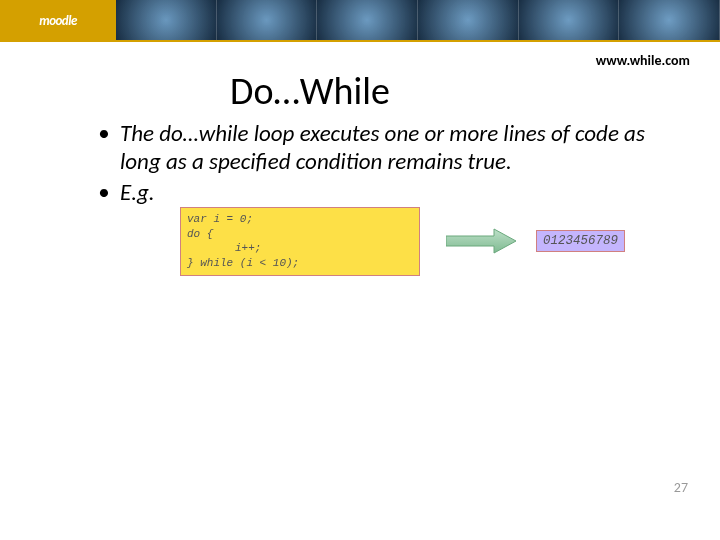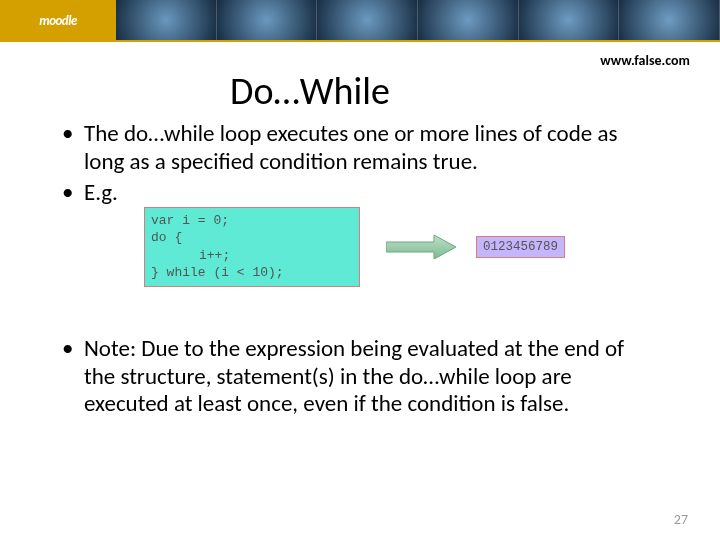--- a/index.html
+++ b/index.html
@@ -55,21 +55,22 @@
   .title {
     text-align: center;
     font-size: 38px;
     color: #000;
     margin-top: 26px;
     margin-bottom: 6px;
     font-weight: normal;
     margin-left: -100px;
   }
   .content {
-    padding: 0 60px 0 84px;
+    padding: 0 60px 0 120px;
+    font-style: italic;
   }
   .bullet {
     position: relative;
     font-size: 23px;
     line-height: 1.2;
     color: #000;
     margin-bottom: 4px;
   }
   .bullet::before {
     content: "•";
@@ -80,44 +81,44 @@
   .example-row {
     display: flex;
     align-items: center;
     margin-top: -4px;
     margin-left: 60px;
   }
   .code-box {
     border: 1px solid #d08080;
     padding: 4px 6px;
     font-family: "Courier New", monospace;
-    font-size: 13px;
+    font-size: 11px;
     line-height: 1.35;
     color: #555;
-    background: #5eead4;
-    width: 216px;
+    background: #fde047;
+    width: 240px;
   }
   .arrow-wrap {
     margin: 0 20px 0 26px;
     display: flex;
     align-items: center;
   }
   .arrow-wrap svg { display: block; }
   .output-box {
     border: 1px solid #d08080;
     padding: 3px 6px;
     font-family: "Courier New", monospace;
     font-size: 12.5px;
     color: #555;
     background: #c4b5fd;
   }
   .note-block { margin-top: 48px; }
   .page-num {
     position: absolute;
-    bottom: 12px;
+    bottom: 44px;
     right: 32px;
     font-size: 14px;
     color: #999;
   }
 </style>
 </head>
 <body>
 
 <div class="banner">
   <div class="banner-logo">
@@ -126,21 +127,21 @@
   <div class="banner-imgs">
     <div></div>
       <div></div>
       <div></div>
       <div></div>
       <div></div>
       <div></div>
   </div>
 </div>
 
-<div class="url">www.false.com</div>
+<div class="url">www.while.com</div>
 
 <h1 class="title">Do…While</h1>
 
 <div class="content">
 
   <div class="bullet">The do…while loop executes one or more lines of code as long as a specified condition remains true.</div>
 
   <div class="bullet" style="display:inline-block;">
     <span>E.g.</span>
   </div>
@@ -159,17 +160,16 @@
             <stop offset="0%" stop-color="#bde0c8"></stop>
             <stop offset="100%" stop-color="#7fba91"></stop>
           </linearGradient>
         </defs>
         <polygon points="0,9 48,9 48,2 70,14 48,26 48,19 0,19" fill="url(#g)" stroke="#6aa87d" stroke-width="1"></polygon>
       </svg>
     </div>
     <div class="output-box">0123456789</div>
   </div>
 
-  <div class="bullet note-block">Note: Due to the expression being evaluated at the end of the structure, statement(s) in the do…while loop are executed at least once, even if the condition is false.</div>
 
 </div>
 
 <div class="page-num">27</div>
 
 </body></html>

